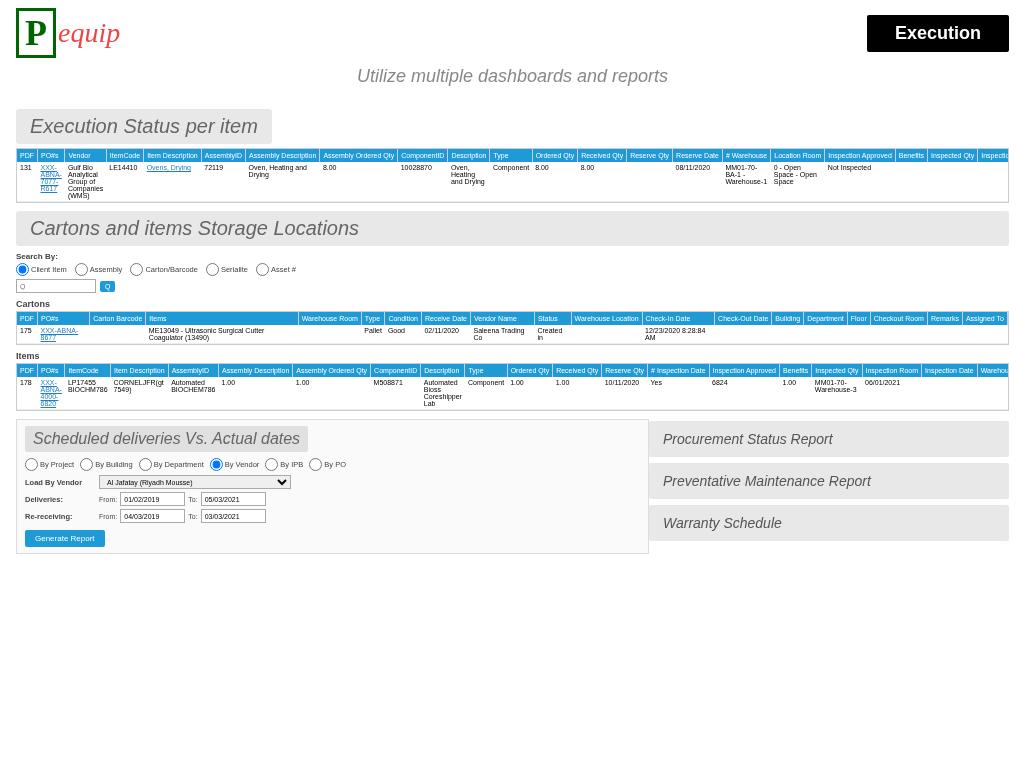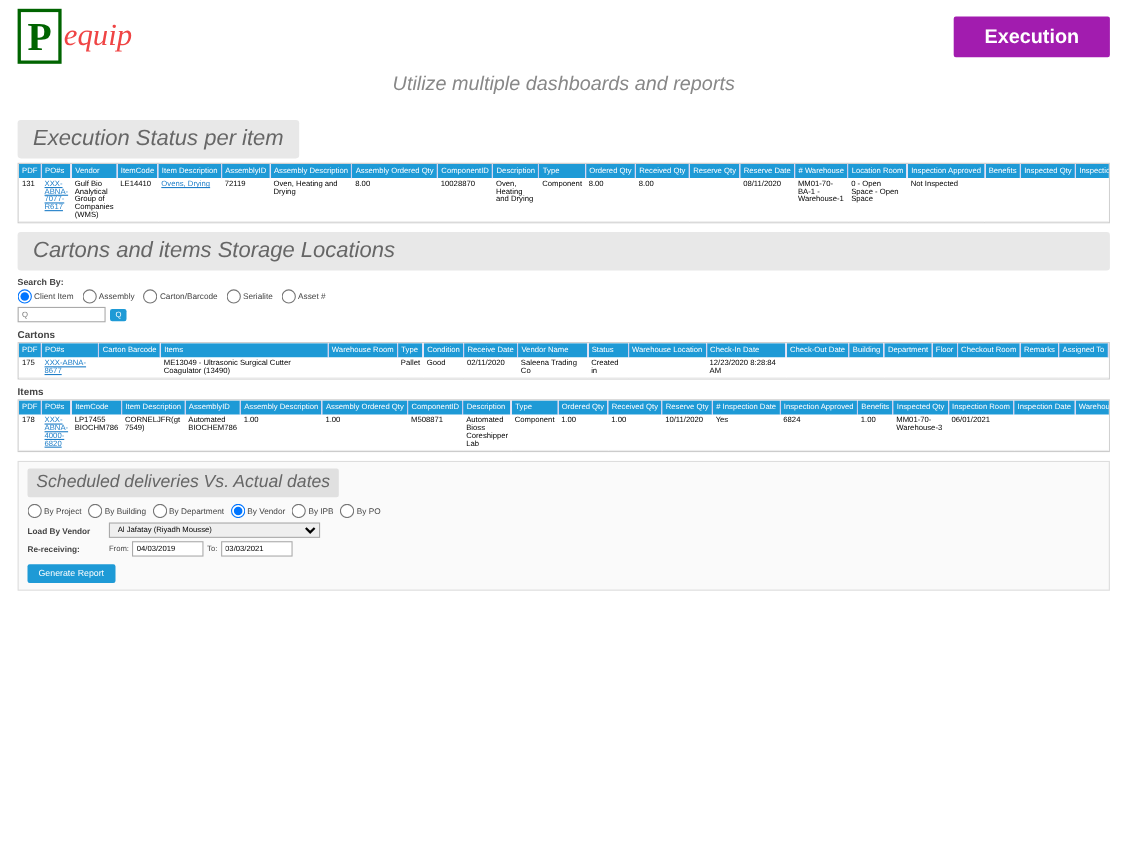--- a/index.html
+++ b/index.html
@@ -38,21 +38,21 @@
       font-family: 'Times New Roman', serif;
       line-height: 1;
     }
     .logo-text {
       font-size: 28px;
       color: #ef4444;
       font-style: italic;
       font-family: 'Times New Roman', serif;
     }
     .execution-badge {
-      background: #a21caf;
+      background: #000000;
       color: white;
       font-weight: bold;
       font-size: 18px;
       padding: 8px 28px;
       border-radius: 2px;
     }
     .subtitle {
       text-align: center;
       font-size: 18px;
       color: #888;
@@ -496,25 +496,39 @@
         <label><input type="radio" name="filter" style=""> By IPB</label>
         <label><input type="radio" name="filter" style=""> By PO</label>
       </div>
       <div class="form-row">
         <span class="form-label">Load By Vendor</span>
         <select>
           <option>Al Jafatay (Riyadh Mousse)</option>
         </select>
       </div>
       <div class="form-row">
+        <span class="form-label">Deliveries:</span>
+        <div class="date-range">
+          <span>From:</span>
+          <input type="text" value="01/02/2019" style="">
+          <span>To:</span>
+          <input type="text" value="05/03/2021" style="">
+        </div>
+      </div>
+      <div class="form-row">
         <span class="form-label">Re-receiving:</span>
         <div class="date-range">
           <span>From:</span>
           <input type="text" value="04/03/2019" style="">
           <span>To:</span>
           <input type="text" value="03/03/2021" style="">
         </div>
       </div>
       <button class="gen-btn">Generate Report</button>
     </div>
   </div>
 
+  <div class="bottom-right">
+    <div class="report-link-box">Procurement Status Report</div>
+    <div class="report-link-box">Preventative Maintenance Report</div>
+    <div class="report-link-box">Warranty Schedule</div>
+  </div>
 </div>
 
 </body></html>

